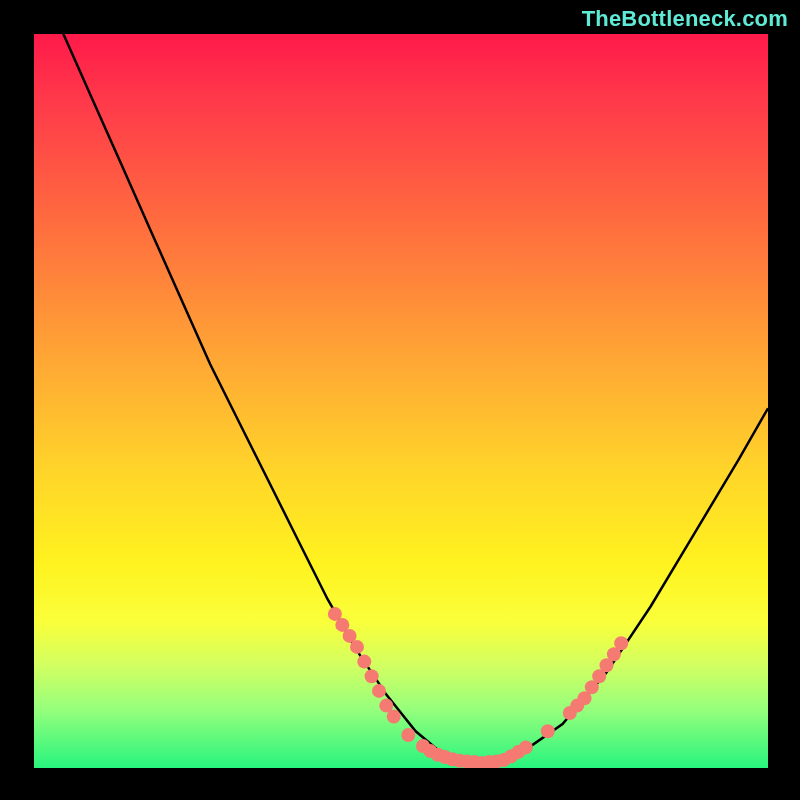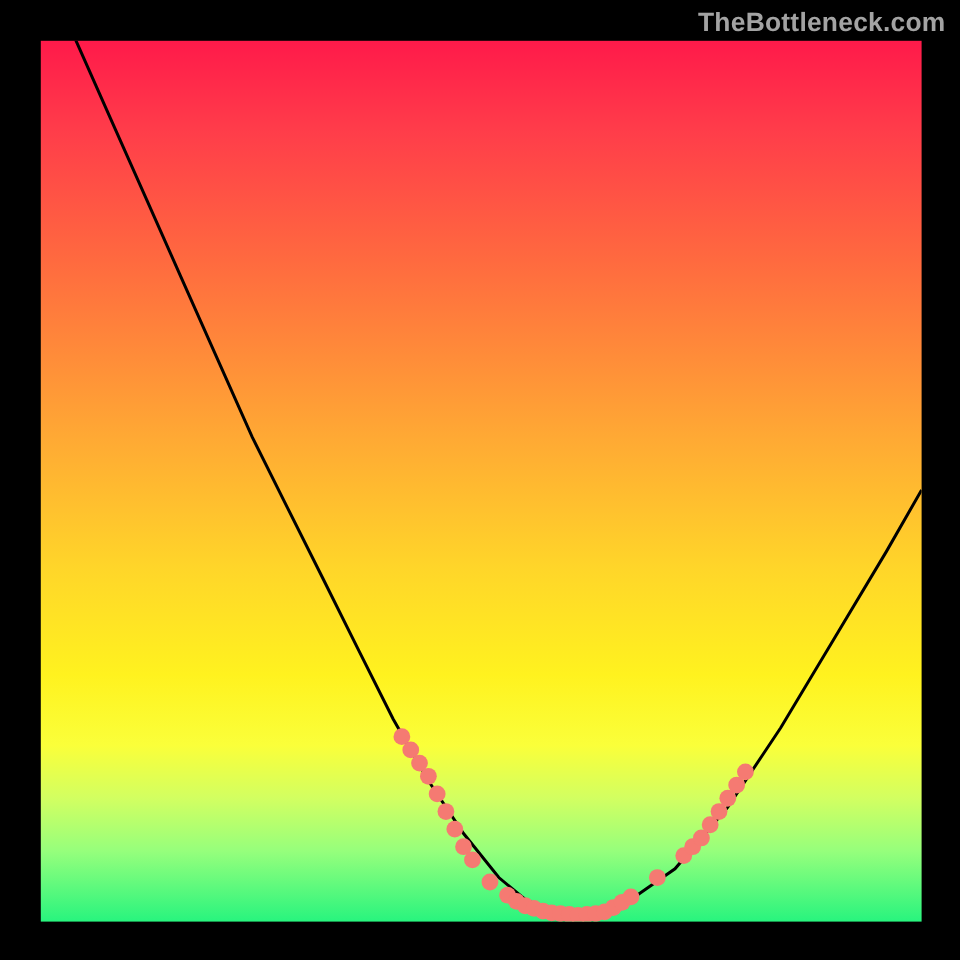--- a/index.html
+++ b/index.html
@@ -34,21 +34,21 @@
       #fff21f 72%,
       #faff3a 80%,
       #d2ff61 86%,
       #96ff7c 92%,
       #28f47e 100%);
   }
   .attribution {
     position: absolute;
     top: 6px;
     right: 12px;
-    color: #a3a3a3;
+    color: #5eead4;
     font-size: 22px;
     font-weight: 600;
     letter-spacing: 0.2px;
     z-index: 5;
   }
   svg.overlay {
     position: absolute;
     left: 34px;
     top: 34px;
     width: 734px;

